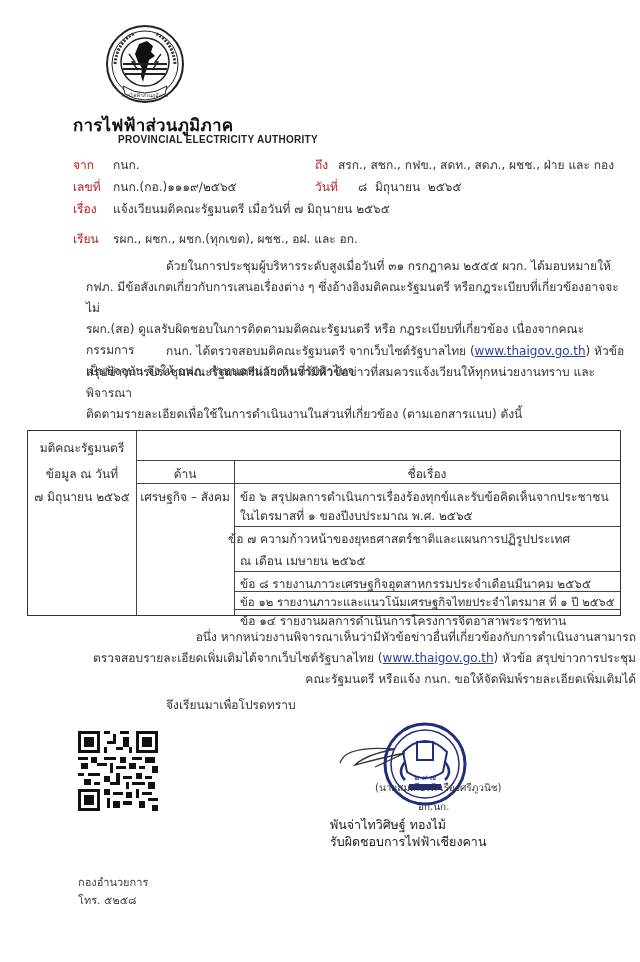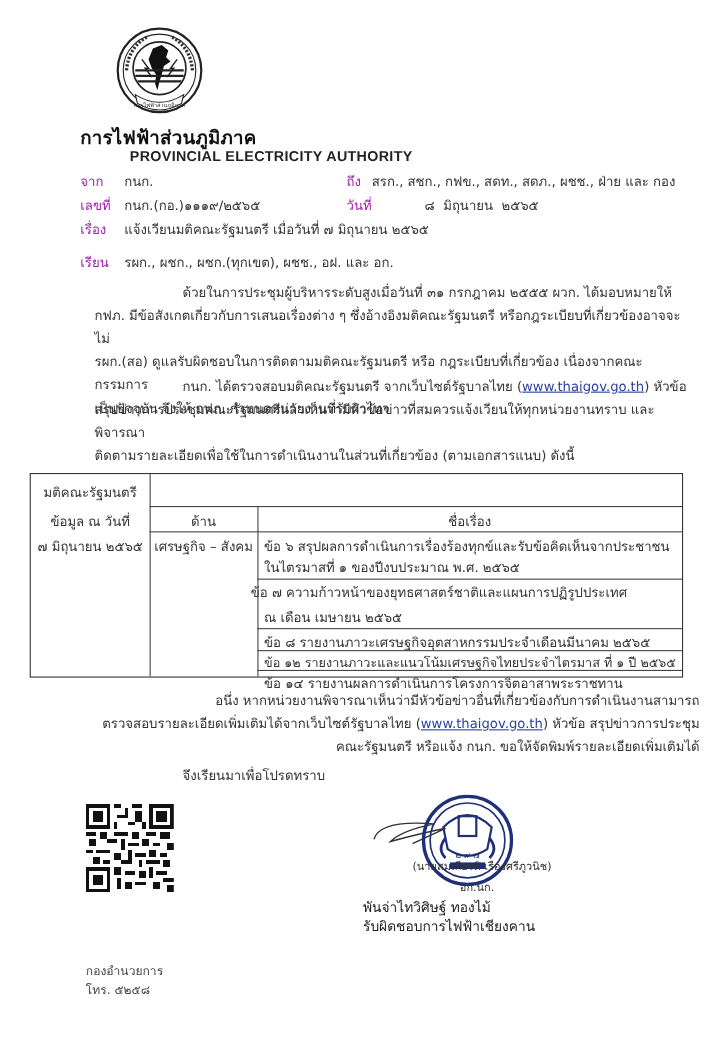--- a/index.html
+++ b/index.html
@@ -3,23 +3,23 @@
 <meta charset="utf-8">
 <style>
   * { box-sizing: border-box; margin: 0; padding: 0; }
   html, body { width: 640px; height: 962px; background: #ffffff; overflow: hidden; }
   body { position: relative; font-family: "DejaVu Sans", "Liberation Sans", sans-serif; color: #2a2a2a; font-size: 12px; }
   .abs { position: absolute; }
 
   
   .logo { left: 105px; top: 24px; width: 80px; height: 82px; }
   .org-th { left: 73px; top: 111px; font-size: 17px; font-weight: bold; color: #111; letter-spacing: 0.2px; }
-  .org-en { left: 73px; top: 134px; font-size: 13px; font-weight: bold; color: #222; letter-spacing: 0.3px; font-family: "Liberation Sans", sans-serif; padding-left: 45px; }
-
-  .meta-label { font-size: 12px; color: #a21caf; }
+  .org-en { left: 73px; top: 134px; font-size: 10px; font-weight: bold; color: #222; letter-spacing: 0.3px; font-family: "Liberation Sans", sans-serif; padding-left: 45px; }
+
+  .meta-label { font-size: 12px; color: #b91c1c; }
   .meta-value { font-size: 12px; color: #333; }
 
   .para { font-size: 12px; line-height: 21px; color: #333; margin-left: 13px; }
   .link { color: #2a3fa0; text-decoration: underline; }
 
   
   .tbl { left: 27px; top: 430px; width: 594px; height: 186px; border: 1.5px solid #333; }
   .tbl .vline { position: absolute; top: 0; bottom: 0; width: 0; border-left: 1.2px solid #444; }
   .tbl .hline { position: absolute; height: 0; border-top: 1.2px solid #444; }
   .cell-text { position: absolute; font-size: 12px; color: #333; white-space: nowrap; }
@@ -59,21 +59,21 @@
 <div class="abs org-en">PROVINCIAL ELECTRICITY AUTHORITY</div>
 
 <div class="abs meta-label" style="left:73px;top:155px;">จาก</div>
 <div class="abs meta-value" style="left:113px;top:155px;">กนก.</div>
 <div class="abs meta-label" style="left:315px;top:155px;">ถึง</div>
 <div class="abs meta-value" style="left:338px;top:155px;">สรก., สชก., กฟข., สดท., สดภ., ผชช., ฝ่าย และ กอง</div>
 
 <div class="abs meta-label" style="left:73px;top:177px;">เลขที่</div>
 <div class="abs meta-value" style="left:113px;top:177px;">กนก.(กอ.)๑๑๑๙/๒๕๖๕</div>
 <div class="abs meta-label" style="left:315px;top:177px;">วันที่</div>
-<div class="abs meta-value" style="left:358px;top:177px;white-space:pre;margin-left:28px;">๘  มิถุนายน  ๒๕๖๕</div>
+<div class="abs meta-value" style="left:358px;top:177px;white-space:pre;">๘  มิถุนายน  ๒๕๖๕</div>
 
 <div class="abs meta-label" style="left:73px;top:199px;">เรื่อง</div>
 <div class="abs meta-value" style="left:113px;top:199px;">แจ้งเวียนมติคณะรัฐมนตรี เมื่อวันที่ ๗ มิถุนายน ๒๕๖๕</div>
 
 <div class="abs meta-label" style="left:73px;top:229px;">เรียน</div>
 <div class="abs meta-value" style="left:113px;top:229px;">รผก., ผชก., ผชก.(ทุกเขต), ผชช., อฝ. และ อก.</div>
 
 <div class="abs para" style="left:73px;top:256px;width:540px;">
   <div style="padding-left:80px;">ด้วยในการประชุมผู้บริหารระดับสูงเมื่อวันที่ ๓๑ กรกฎาคม ๒๕๕๕ ผวก. ได้มอบหมายให้</div>
   <div>กฟภ. มีข้อสังเกตเกี่ยวกับการเสนอเรื่องต่าง ๆ ซึ่งอ้างอิงมติคณะรัฐมนตรี หรือกฎระเบียบที่เกี่ยวข้องอาจจะ ไม่</div>

